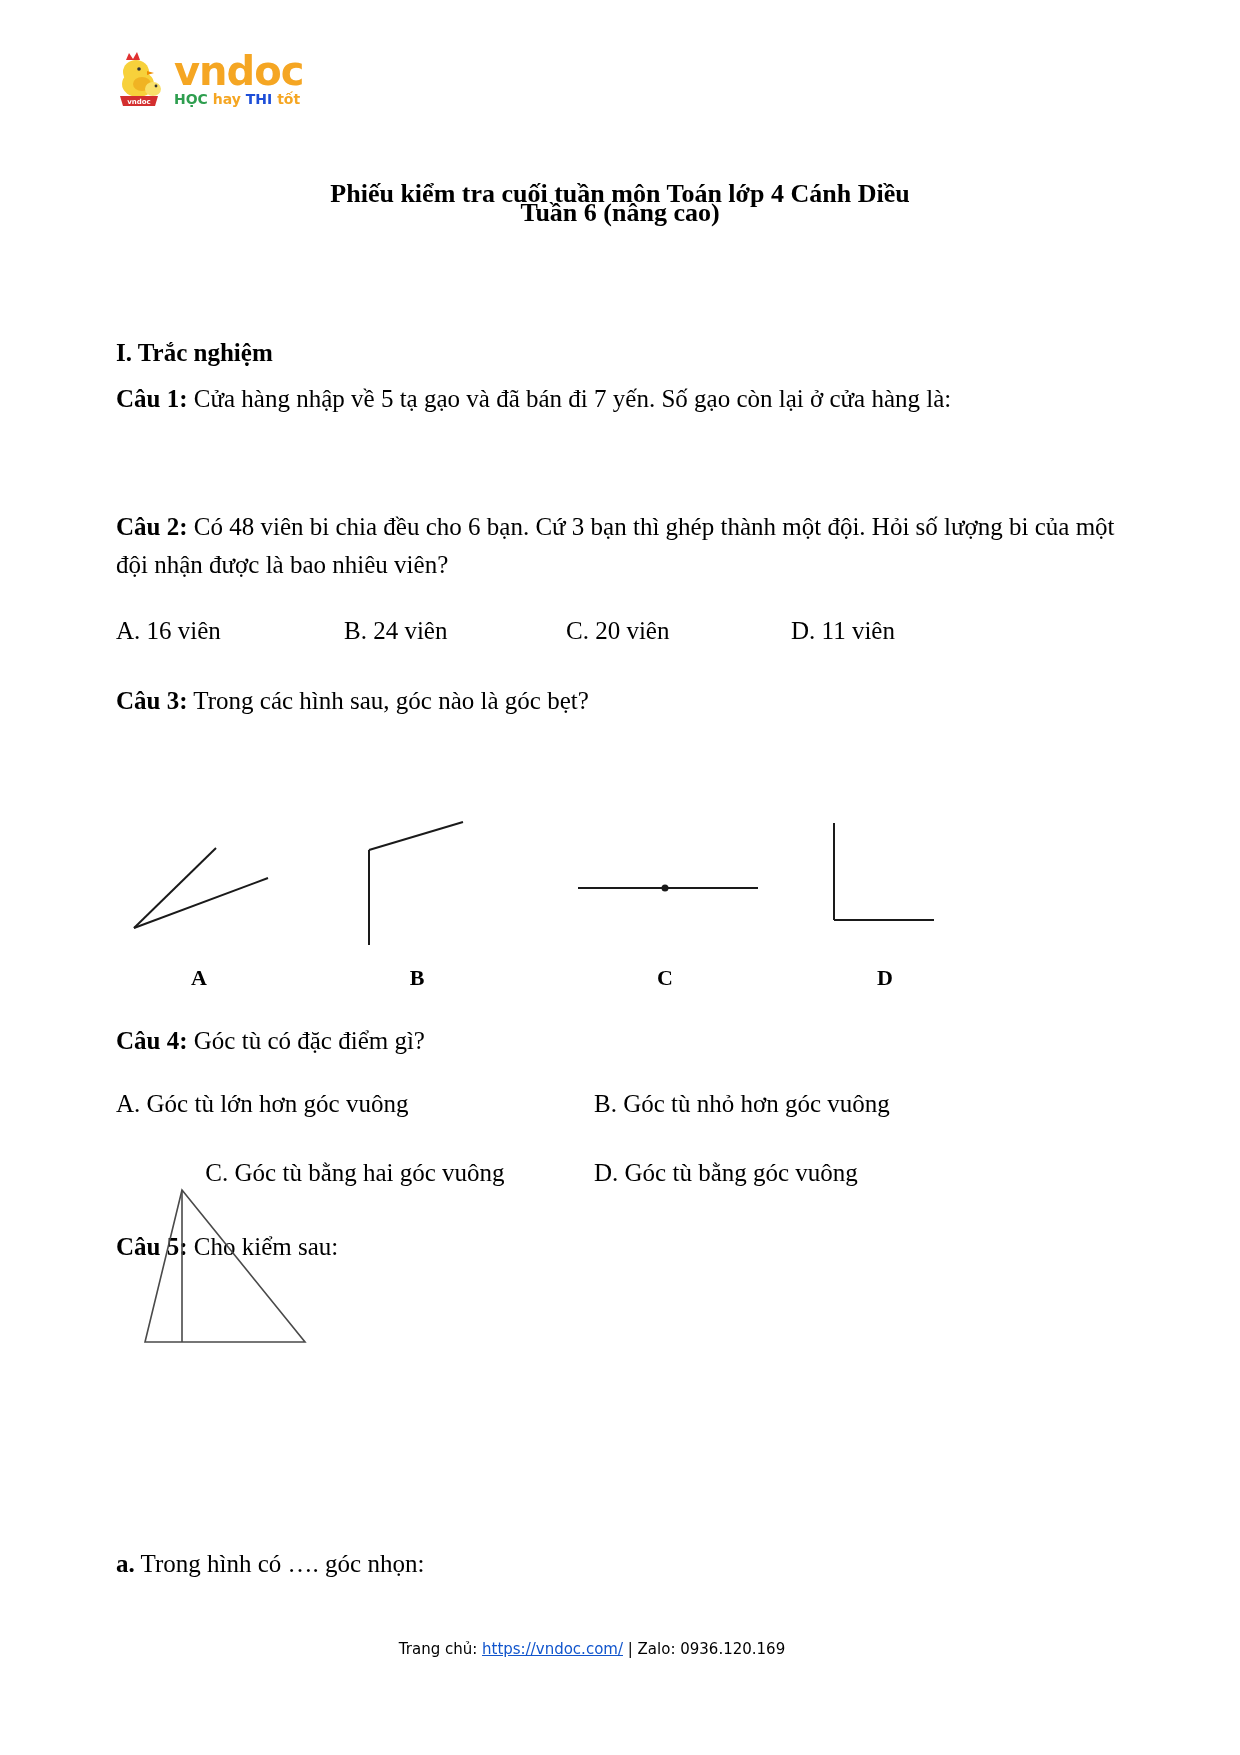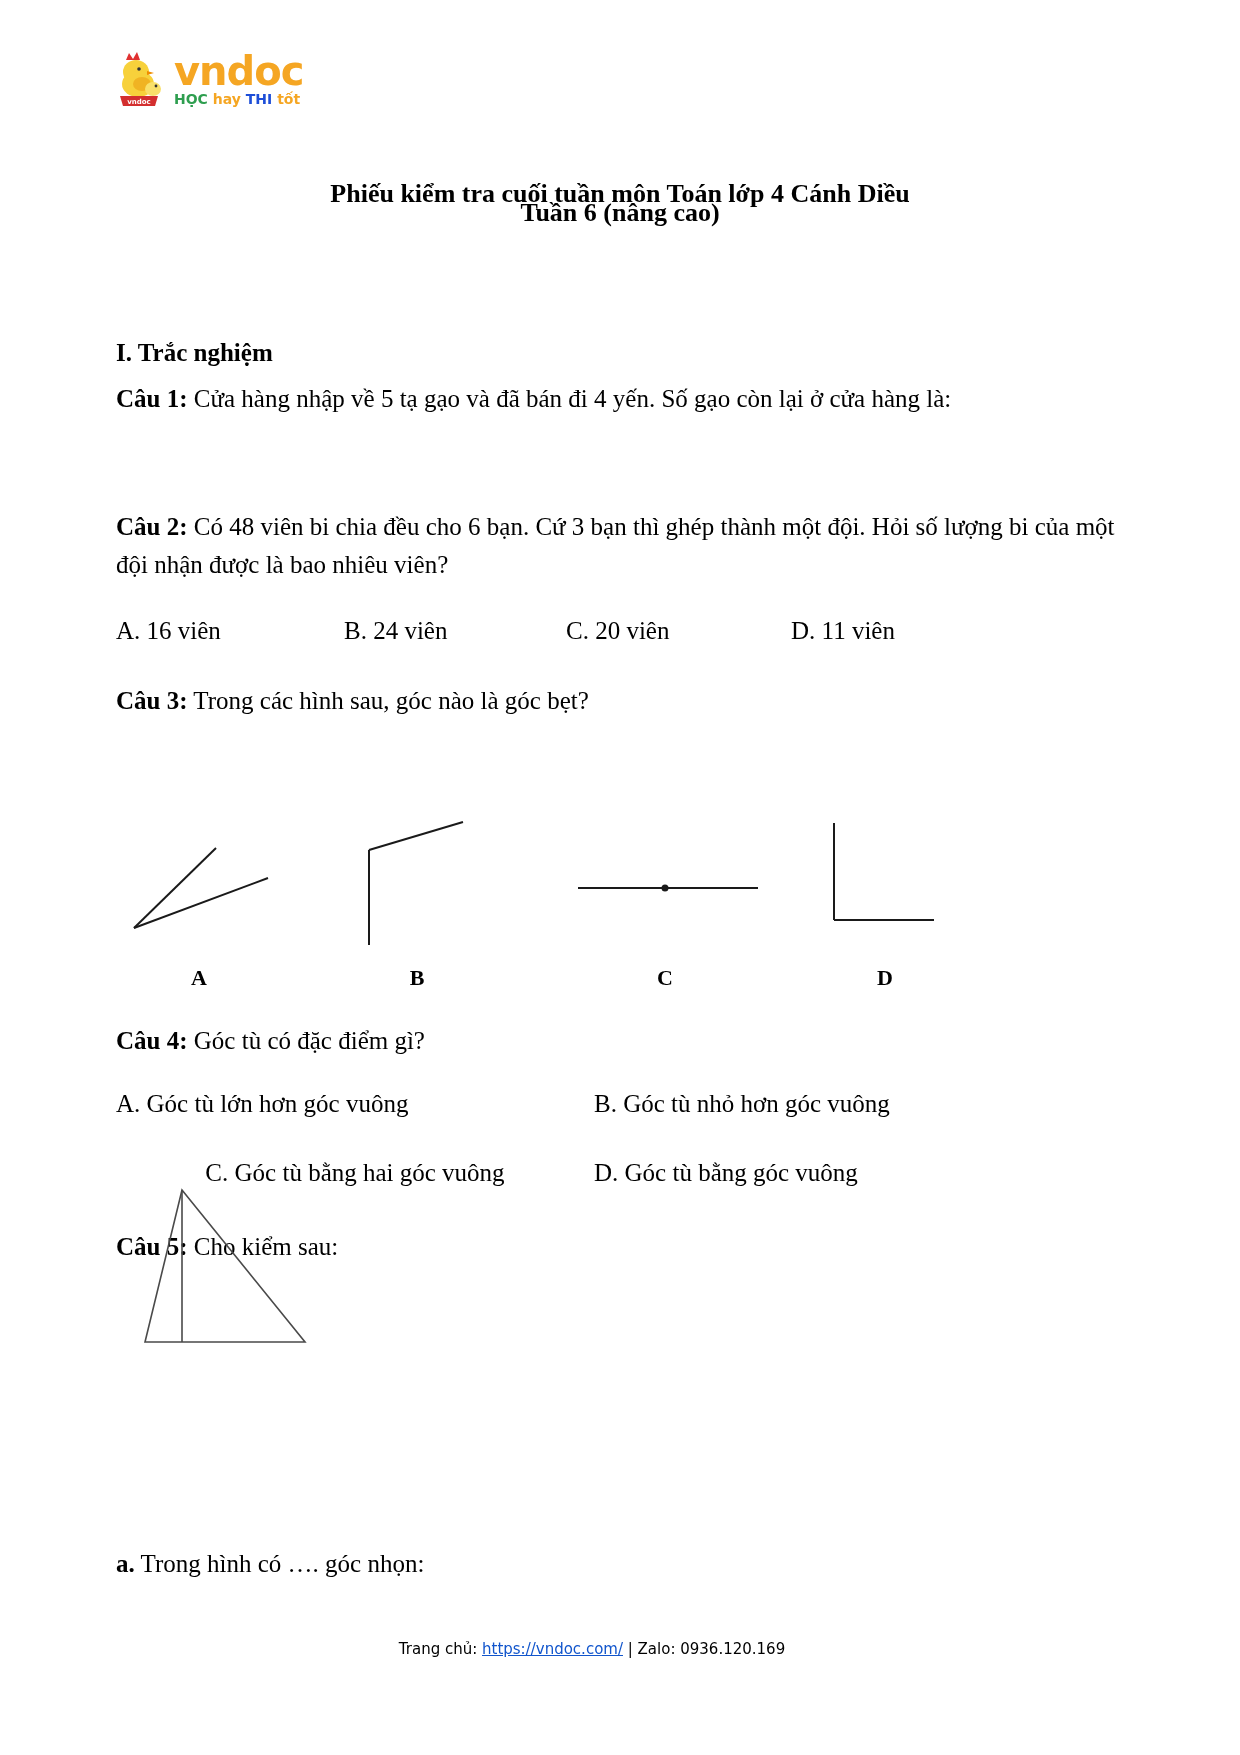--- a/index.html
+++ b/index.html
@@ -202,21 +202,21 @@
       </div>
     </div>
   </div>
 
   <div class="doc-title">Phiếu kiểm tra cuối tuần môn Toán lớp 4 Cánh Diều</div>
   <div class="doc-subtitle">Tuần 6 (nâng cao)</div>
 
   <div class="section-heading" style="top:306px;margin-top:33px;">I. Trắc nghiệm</div>
 
   <div class="q-line" style="top:380px;">
-    <span class="q-label">Câu 1:</span><span> Cửa hàng nhập về 5 tạ gạo và đã bán đi 4 yến. Số gạo còn lại ở cửa hàng là:</span>
+    <span class="q-label">Câu 1:</span><span> Cửa hàng nhập về 5 tạ gạo và đã bán đi 7 yến. Số gạo còn lại ở cửa hàng là:</span>
   </div>
 
   <div class="q-line" style="top:508px;">
     <span class="q-label">Câu 2:</span><span> Có 48 viên bi chia đều cho 6 bạn. Cứ 3 bạn thì ghép thành một đội. Hỏi số lượng bi của một đội nhận được là bao nhiêu viên?</span>
   </div>
   <div class="opt-row opt-4" style="top:617px;">
     <span>A. 16 viên</span>
     <span>B. 24 viên</span>
     <span>C. 20 viên</span>
     <span>D. 11 viên</span>

